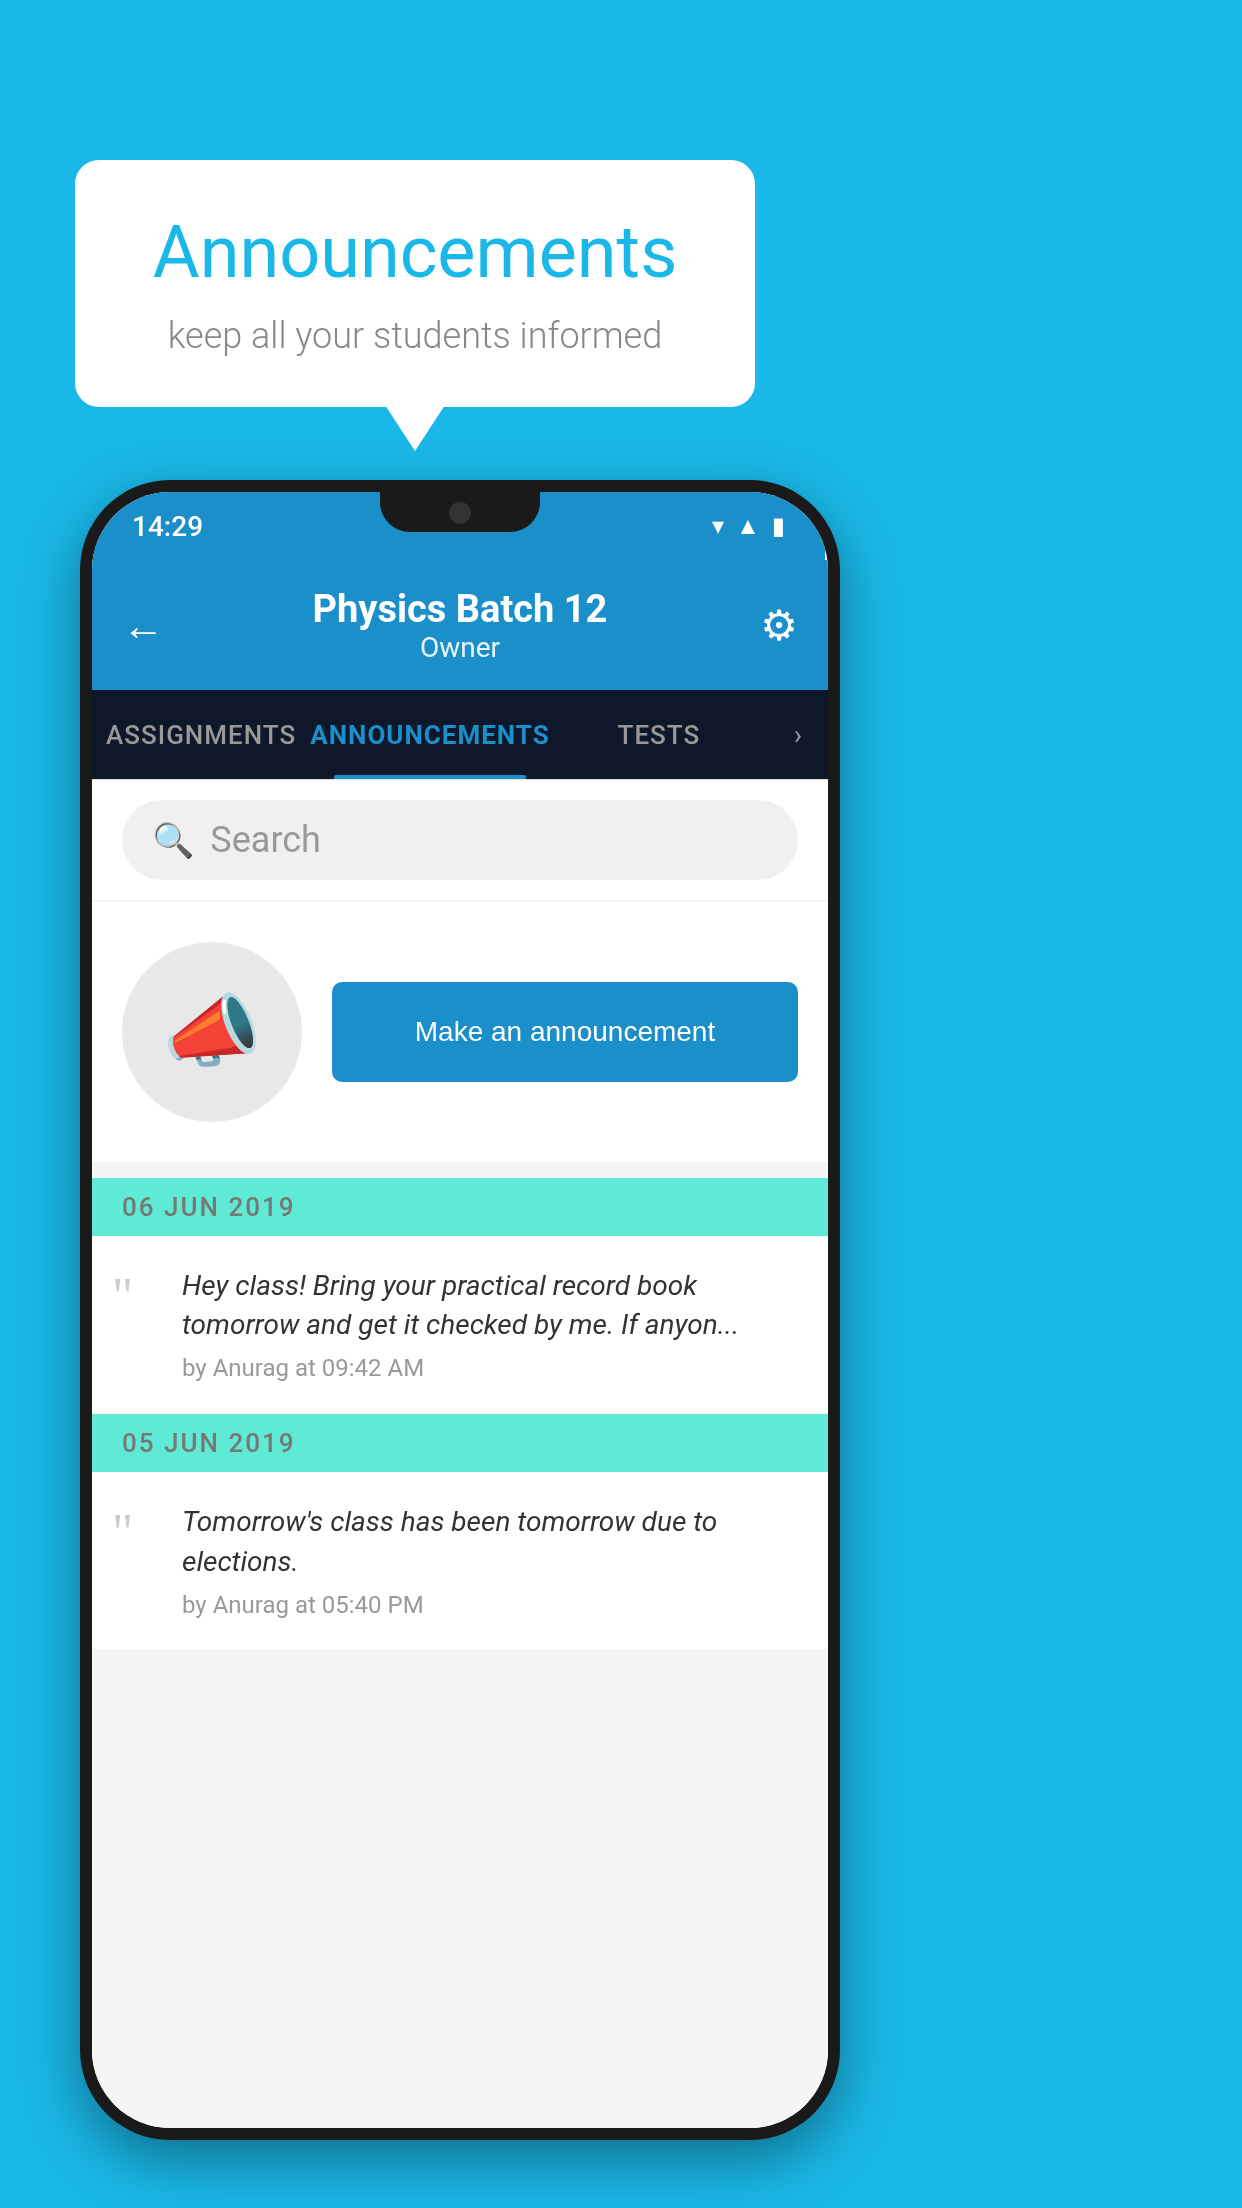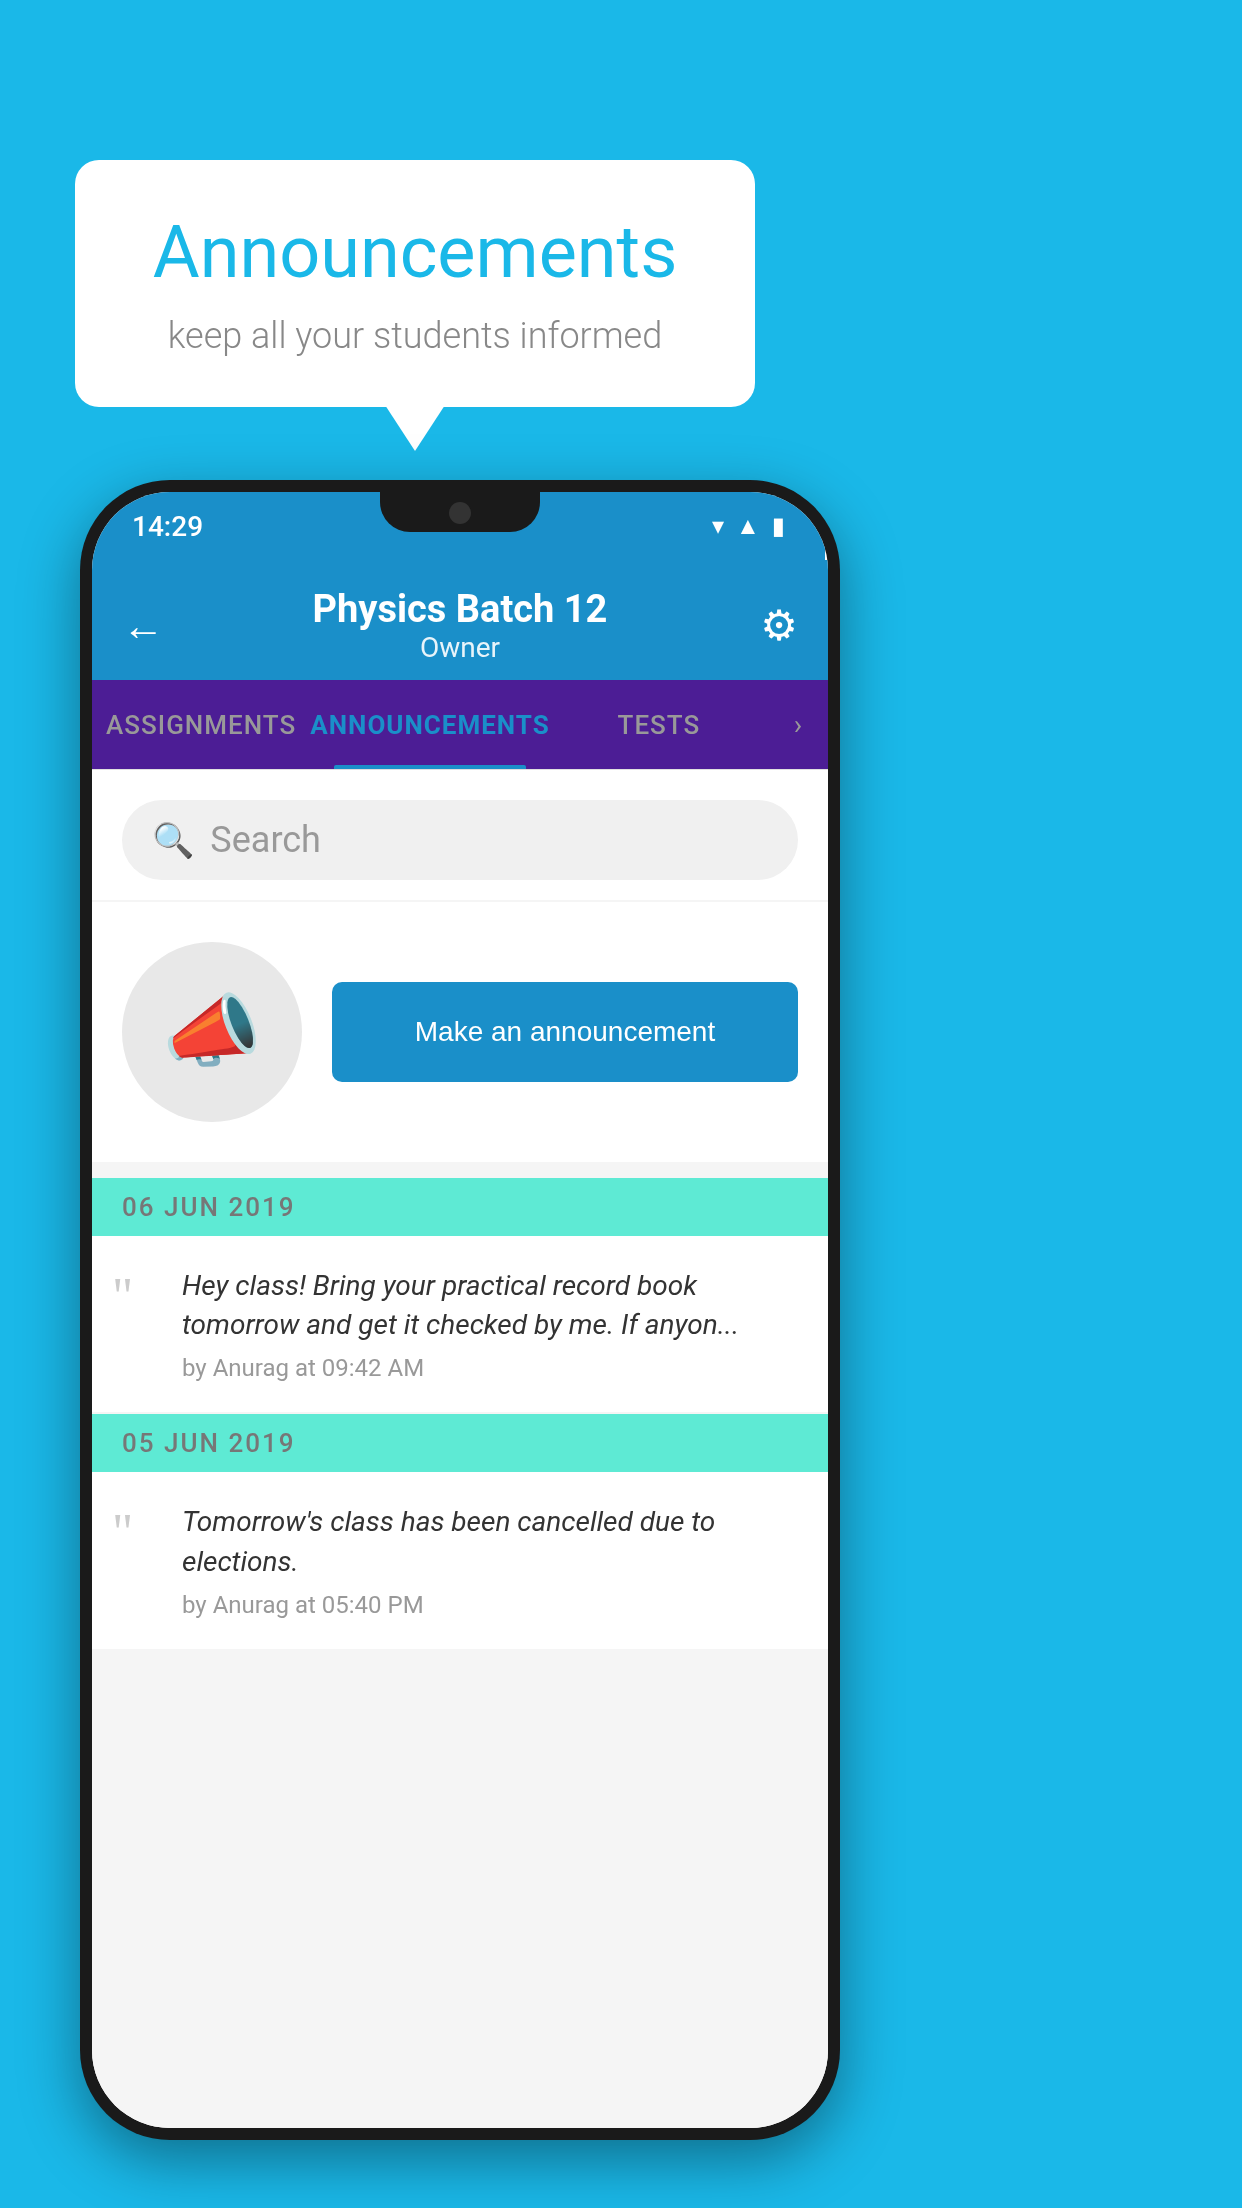--- a/index.html
+++ b/index.html
@@ -182,25 +182,25 @@
       position: absolute;
       right: 30px;
       color: white;
       font-size: 42px;
       cursor: pointer;
     }
 
     
     .tabs-bar {
       position: absolute;
-      top: 188px;
+      top: 198px;
       left: 0;
       right: 0;
       height: 90px;
-      background: #4c1d95;
+      background: #0f172a;
       display: flex;
       align-items: center;
       z-index: 40;
       border-bottom: 1px solid #e0e0e0;
     }
 
     .tab-item {
       flex: 1;
       text-align: center;
       font-size: 26px;
@@ -459,21 +459,21 @@
             <div class="announcement-text">Hey class! Bring your practical record book tomorrow and get it checked by me. If anyon...</div>
             <div class="announcement-meta">by Anurag at 09:42 AM</div>
           </div>
         </div>
 
         <div class="date-separator">05  JUN  2019</div>
 
         <div class="announcement-item">
           <div class="quote-icon">"</div>
           <div class="announcement-content">
-            <div class="announcement-text">Tomorrow's class has been cancelled due to elections.</div>
+            <div class="announcement-text">Tomorrow's class has been tomorrow due to elections.</div>
             <div class="announcement-meta">by Anurag at 05:40 PM</div>
           </div>
         </div>
 
       </div>
 
     </div>
 
   </div>
 

